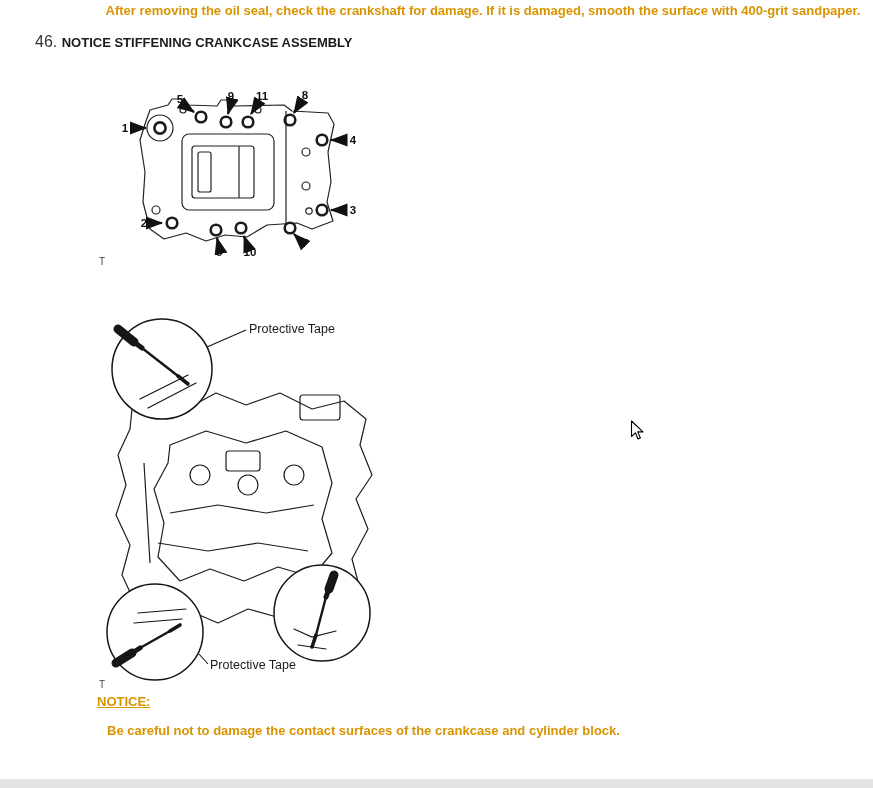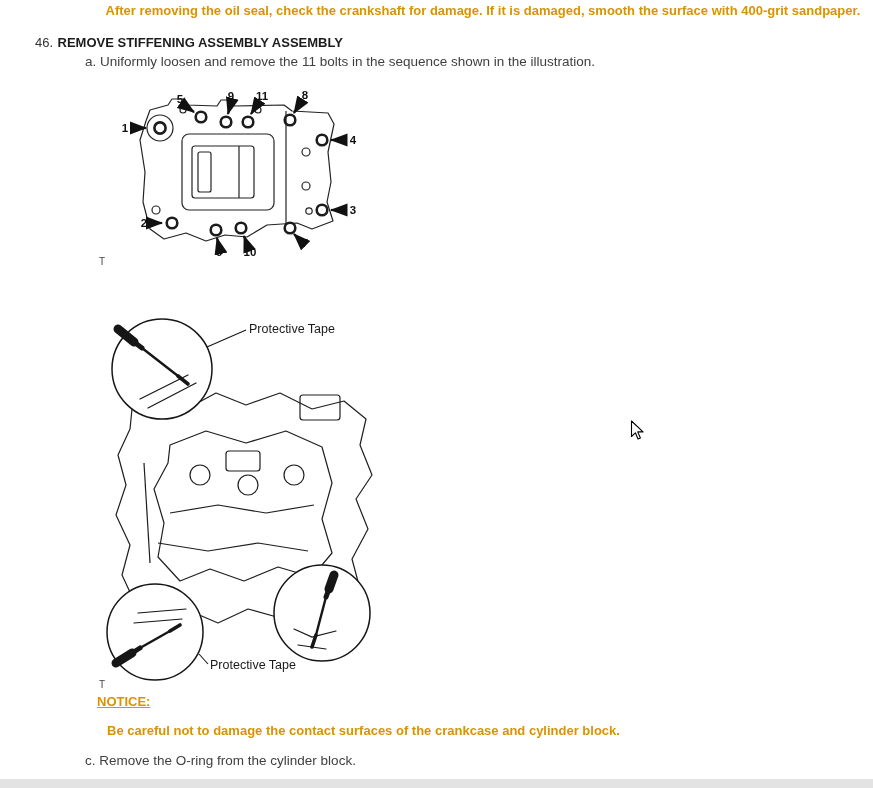--- a/index.html
+++ b/index.html
@@ -12,45 +12,41 @@
     overflow:hidden;
   }
   .abs { position:absolute; }
   .caution {
     color:var(--accent,#d99400);
     font-weight:bold;
     font-size:13px;
     line-height:1.25;
   }
   .body-text { font-size:13.5px; color:#3f3f3f; line-height:1.3; }
-  .step-num { font-size:13px; color:#333;text-align:center; }
+  .step-num { font-size:16px; color:#333;text-align:center; }
   .step-title { font-size:13px; font-weight:bold; color:#1c1c1c; }
   .fig-cap { font-size:10px; color:#444; }
   .scrollbar-track {
     position:absolute; left:0; right:0; bottom:0; height:9px;
     background:#e3e3e3;
   }
   svg text { font-family:"Liberation Sans","DejaVu Sans",sans-serif; }
 </style>
 </head>
 <body>
 
 <div style="position:absolute;inset:0;">
 
   <div class="abs caution" style="left:97px; top:3px; width:772px;text-align:center;">After removing the oil seal, check the crankshaft for damage. If it is damaged, smooth the surface with 400-grit sandpaper.</div>
 
   <div class="abs" style="left:35px; top:33px;">
     <span class="step-num">46.</span>
-    <span class="step-title">REMOVE STIFFENING ASSEMBLY ASSEMBLY</span>
+    <span class="step-title">NOTICE STIFFENING CRANKCASE ASSEMBLY</span>
   </div>
 
-  <div class="abs body-text" style="left:85px; top:53px;">
-    <span>a.</span>
-    <span>Uniformly loosen and remove the 11 bolts in the sequence shown in the illustration.</span>
-  </div>
 
   <svg class="abs" style="left:98px; top:90px;" width="282" height="170" viewBox="0 0 282 170">
     <defs>
       <marker id="ah" markerWidth="9" markerHeight="7" refX="7.5" refY="3" orient="auto">
         <path d="M0,0 L8,3 L0,6 Z" fill="#111"></path>
       </marker>
     </defs>
 
     <g fill="none" stroke="#232323" stroke-width="1.2" stroke-linejoin="round">
       <path d="M52,20 L70,15 L74,9 L86,9 L89,15 L119,16 L123,10 L133,10 L136,16 L186,15 L194,21 L230,23 L236,34 L230,62 L233,92 L229,112 L235,131 L214,139 L199,133 L169,135 L149,147 L127,145 L108,151 L88,143 L66,149 L52,139 L45,112 L47,82 L42,50 L48,31 Z"></path>
@@ -169,24 +165,20 @@
 
     <text x="151" y="20" font-size="12.5" fill="#1a1a1a">Protective Tape</text>
     <text x="112" y="356" font-size="12.5" fill="#1a1a1a">Protective Tape</text>
   </svg>
 
   <div class="abs fig-cap" style="left:99px; top:679px;">T</div>
 
   <div class="abs caution" style="left:97px; top:694px;text-decoration:underline;">NOTICE:</div>
   <div class="abs caution" style="left:97px; top:723px; width:600px;margin-left:10px;">Be careful not to damage the contact surfaces of the crankcase and cylinder block.</div>
 
-  <div class="abs body-text" style="left:85px; top:752px;">
-    <span>c.</span>
-    <span>Remove the O-ring from the cylinder block.</span>
-  </div>
 
   <svg class="abs" style="left:630px; top:420px;" width="16" height="22" viewBox="0 0 16 22">
     <path d="M1.5,1 L1.5,16.5 L5.4,12.8 L8,19 L10.4,18 L7.7,11.9 L13,11.9 Z" fill="#ffffff" stroke="#000000" stroke-width="1.1" stroke-linejoin="round"></path>
   </svg>
 
   <div class="scrollbar-track"></div>
 
 </div>
 
 </body></html>

